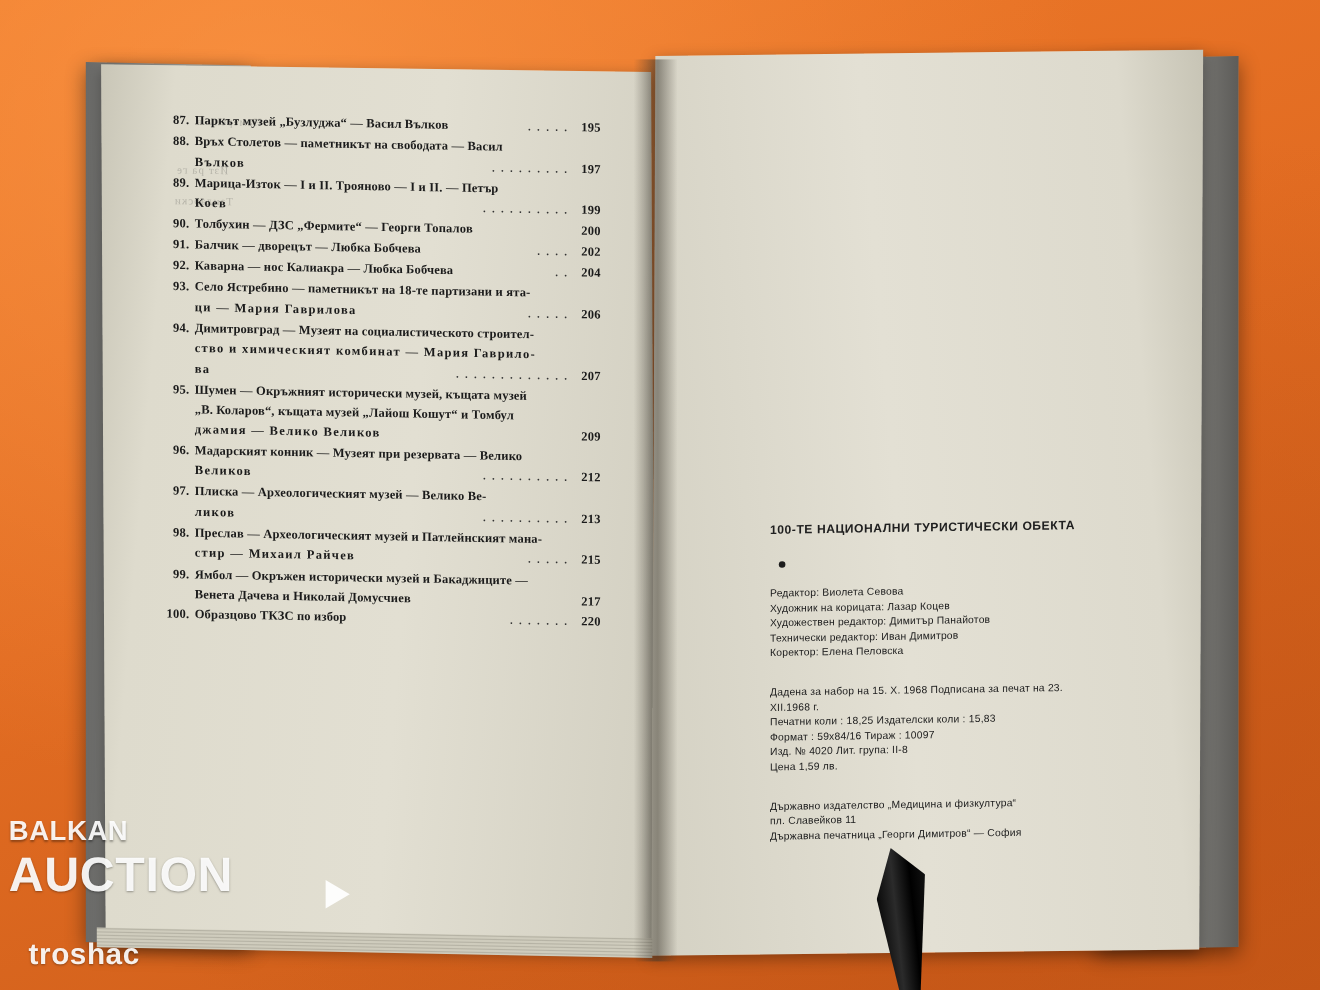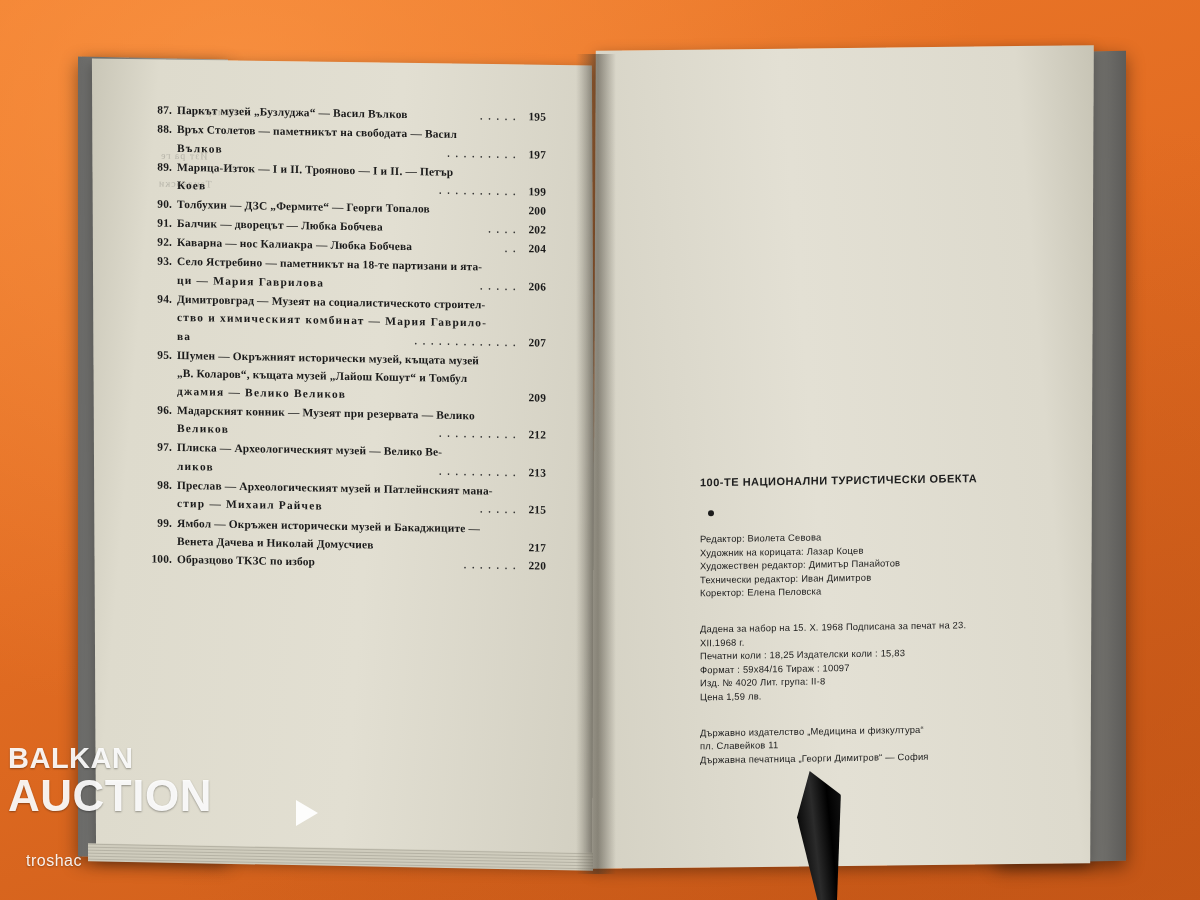--- a/index.html
+++ b/index.html
@@ -195,32 +195,32 @@
   .wm {
     position: absolute;
     left: 8px;
     z-index: 20;
     color: rgba(255,255,255,0.92);
     font-family: "Liberation Sans", sans-serif;
     font-weight: 700;
     text-shadow: 0 1px 2px rgba(0,0,0,0.35);
     pointer-events: none;
   }
-  .wm-balkan { top: 742px; font-size: 29px; letter-spacing: 0.5px; }
+  .wm-balkan { top: 742px; font-size: 25px; letter-spacing: 0.5px; }
   .wm-auction { top: 768px; font-size: 44px; letter-spacing: 0.5px; line-height: 56px; }
   .wm-play {
     position: absolute;
     left: 296px; top: 800px;
     width: 0; height: 0;
     border-left: 22px solid rgba(255,255,255,0.92);
     border-top: 13px solid transparent;
     border-bottom: 13px solid transparent;
     z-index: 20;
   }
-  .wm-troshac { top: 852px; left: 26px; font-size: 16px; font-weight: 400; letter-spacing: 0.5px; }
+  .wm-troshac { top: 852px; left: 26px; font-size: 27px; font-weight: 700; letter-spacing: 0.5px; }
 
   
   .pen {
     position: absolute;
     left: 800px;
     top: 770px;
     width: 46px;
     height: 150px;
     background: linear-gradient(90deg, #0a0a0a 0%, #2b2b2b 35%, #000 70%, #111 100%);
     clip-path: polygon(38% 0%, 100% 18%, 62% 100%, 30% 96%, 0% 30%);

